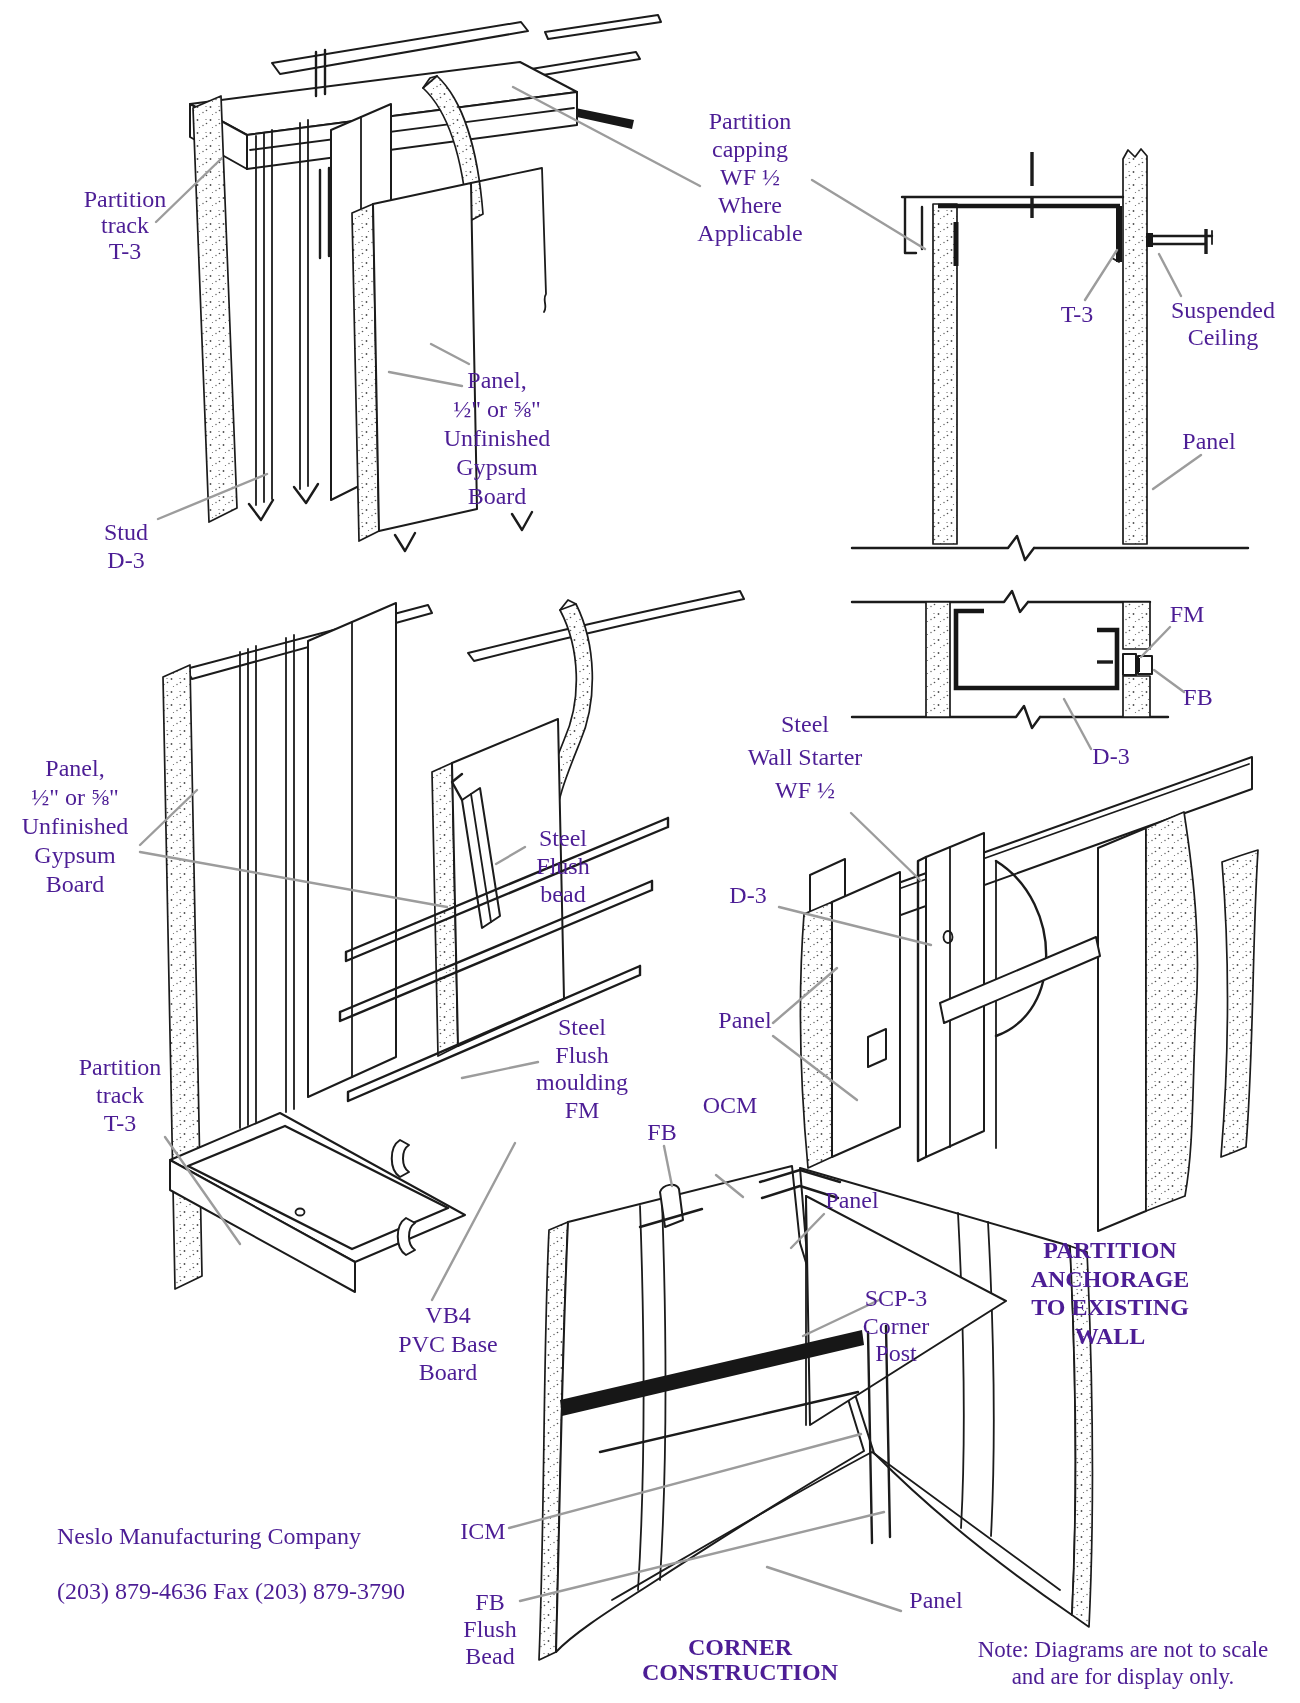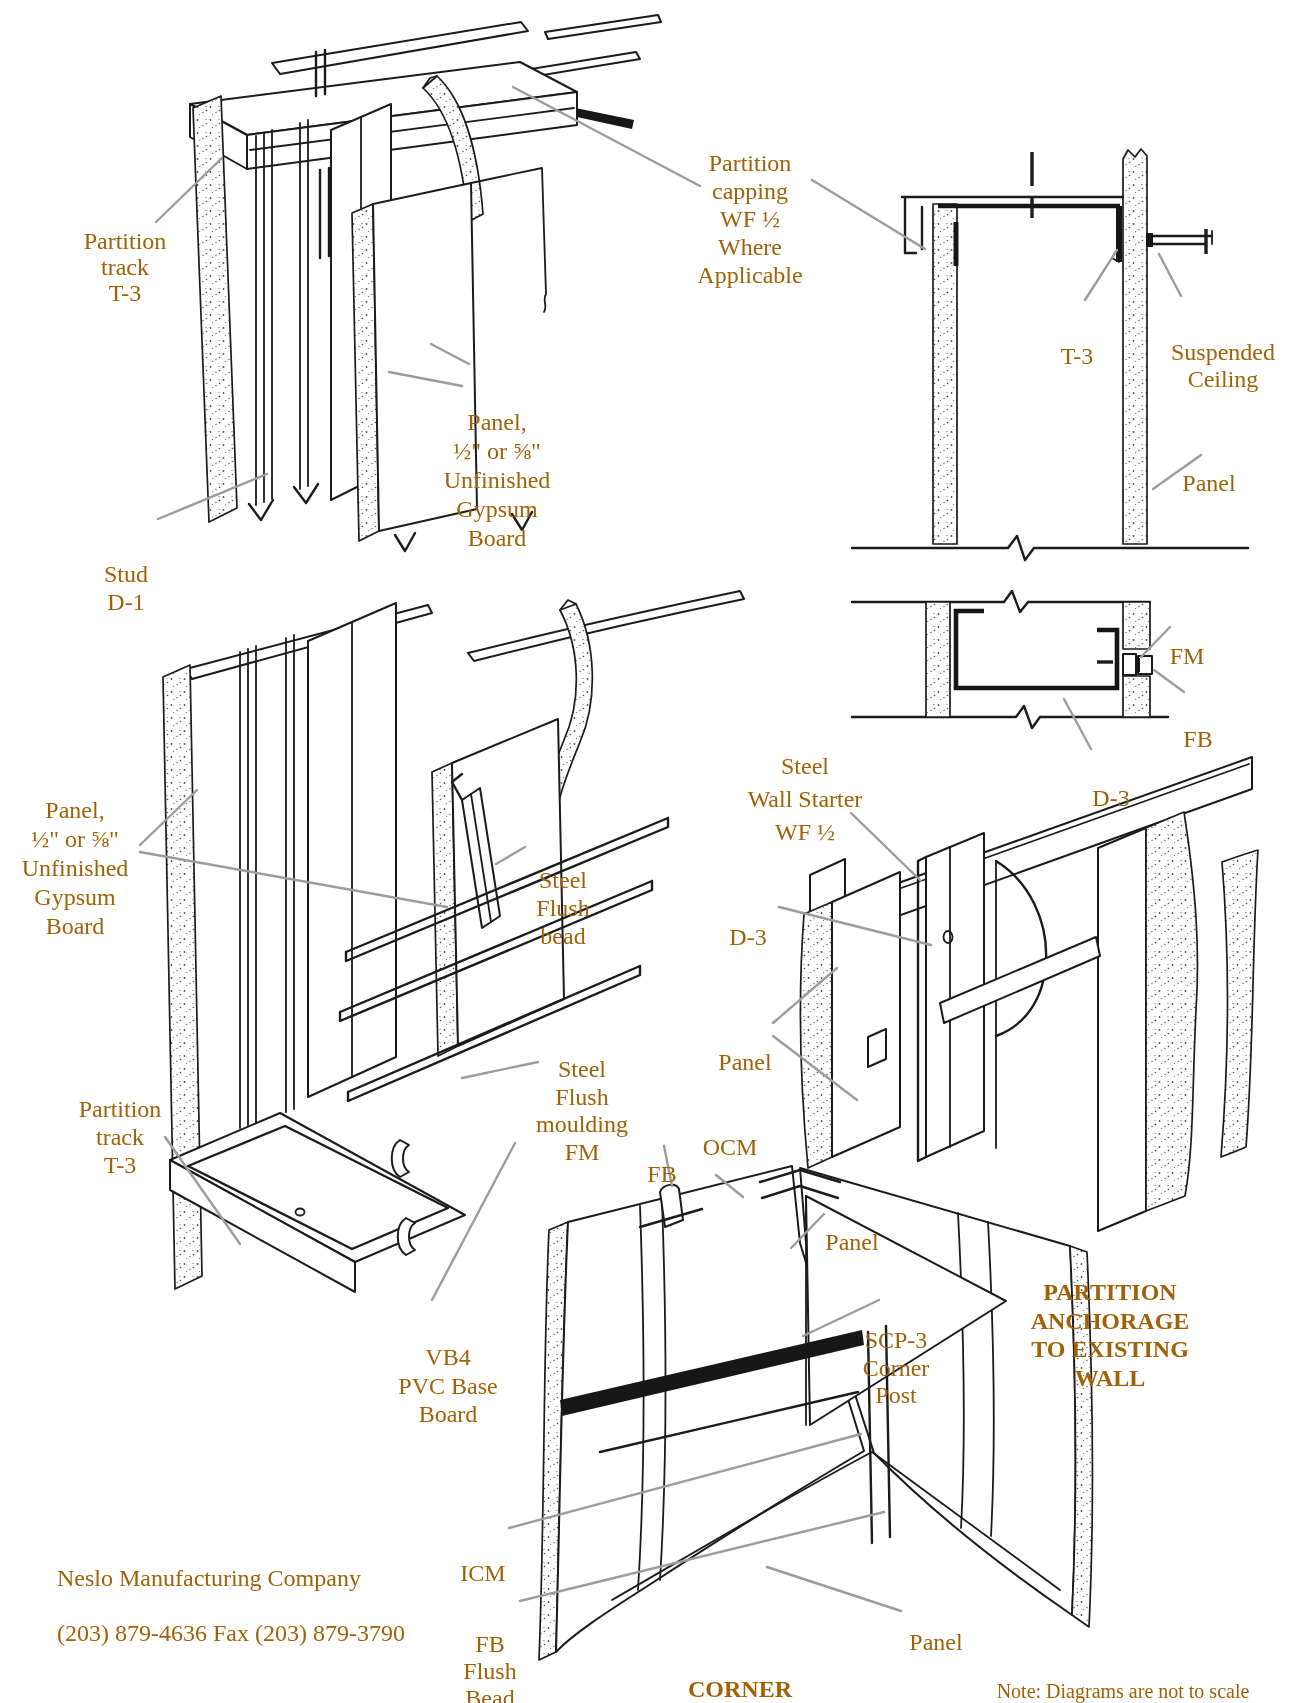--- a/index.html
+++ b/index.html
@@ -1,20 +1,20 @@
 <!DOCTYPE html>
 <html><head>
 <meta charset="utf-8">
 <style>
   html,body{margin:0;padding:0;background:#9a9a9a;}
   .page{position:relative;width:1300px;height:1703px;background:#ffffff;
         font-family:"Liberation Serif","DejaVu Serif",serif;color:#1c1c1c;overflow:hidden;}
   .art{position:absolute;left:0;top:0;width:1300px;height:1703px;}
-  .lbl{position:absolute;white-space:pre-line;text-align:center;font-size:24px;line-height:28px;color:#a16207;margin-top:42px;}
-  .lbl.small{font-size:20px;}
+  .lbl{position:absolute;white-space:pre-line;text-align:center;font-size:24px;line-height:28px;color:#4c1d95;}
+  .lbl.small{font-size:23px;}
   .lbl.bold{font-weight:bold;}
   .lbl.leftal{text-align:left;}
   
   .ln{stroke:#1b1b1b;stroke-width:1.8;fill:none;stroke-linecap:round;stroke-linejoin:round;}
   .ln2{stroke:#1b1b1b;stroke-width:2.4;fill:none;stroke-linecap:round;stroke-linejoin:round;}
   .sw3{stroke:#1b1b1b;stroke-width:3.4;fill:none;stroke-linecap:butt;}
   .thick{stroke:#161616;stroke-width:4.6;fill:none;stroke-linecap:butt;stroke-linejoin:miter;}
   .face{fill:#ffffff;stroke:#1b1b1b;stroke-width:2;stroke-linejoin:round;}
   .stip{fill:url(#stip);stroke:#1b1b1b;stroke-width:1.7;stroke-linejoin:round;}
   .blk{fill:#171717;stroke:none;}
@@ -183,21 +183,21 @@
       <path class="ldr" d="M509,1528 L861,1434"></path>
       <path class="ldr" d="M520,1601 L884,1512"></path>
       <path class="ldr" d="M901,1611 L767,1567"></path>
     </g>
   </svg>
 
   <div class="lbl" style="left:40px;top:186px;width:170px;line-height:26px;">Partition
 track
 T-3</div>
   <div class="lbl" style="left:61px;top:518px;width:130px;">Stud
-D-1</div>
+D-3</div>
   <div class="lbl" style="left:402px;top:366px;width:190px;line-height:29px;">Panel,
 ½" or ⅝"
 Unfinished
 Gypsum
 Board</div>
 
   <div class="lbl" style="left:660px;top:107px;width:180px;">Partition
 capping
 WF ½
 Where

